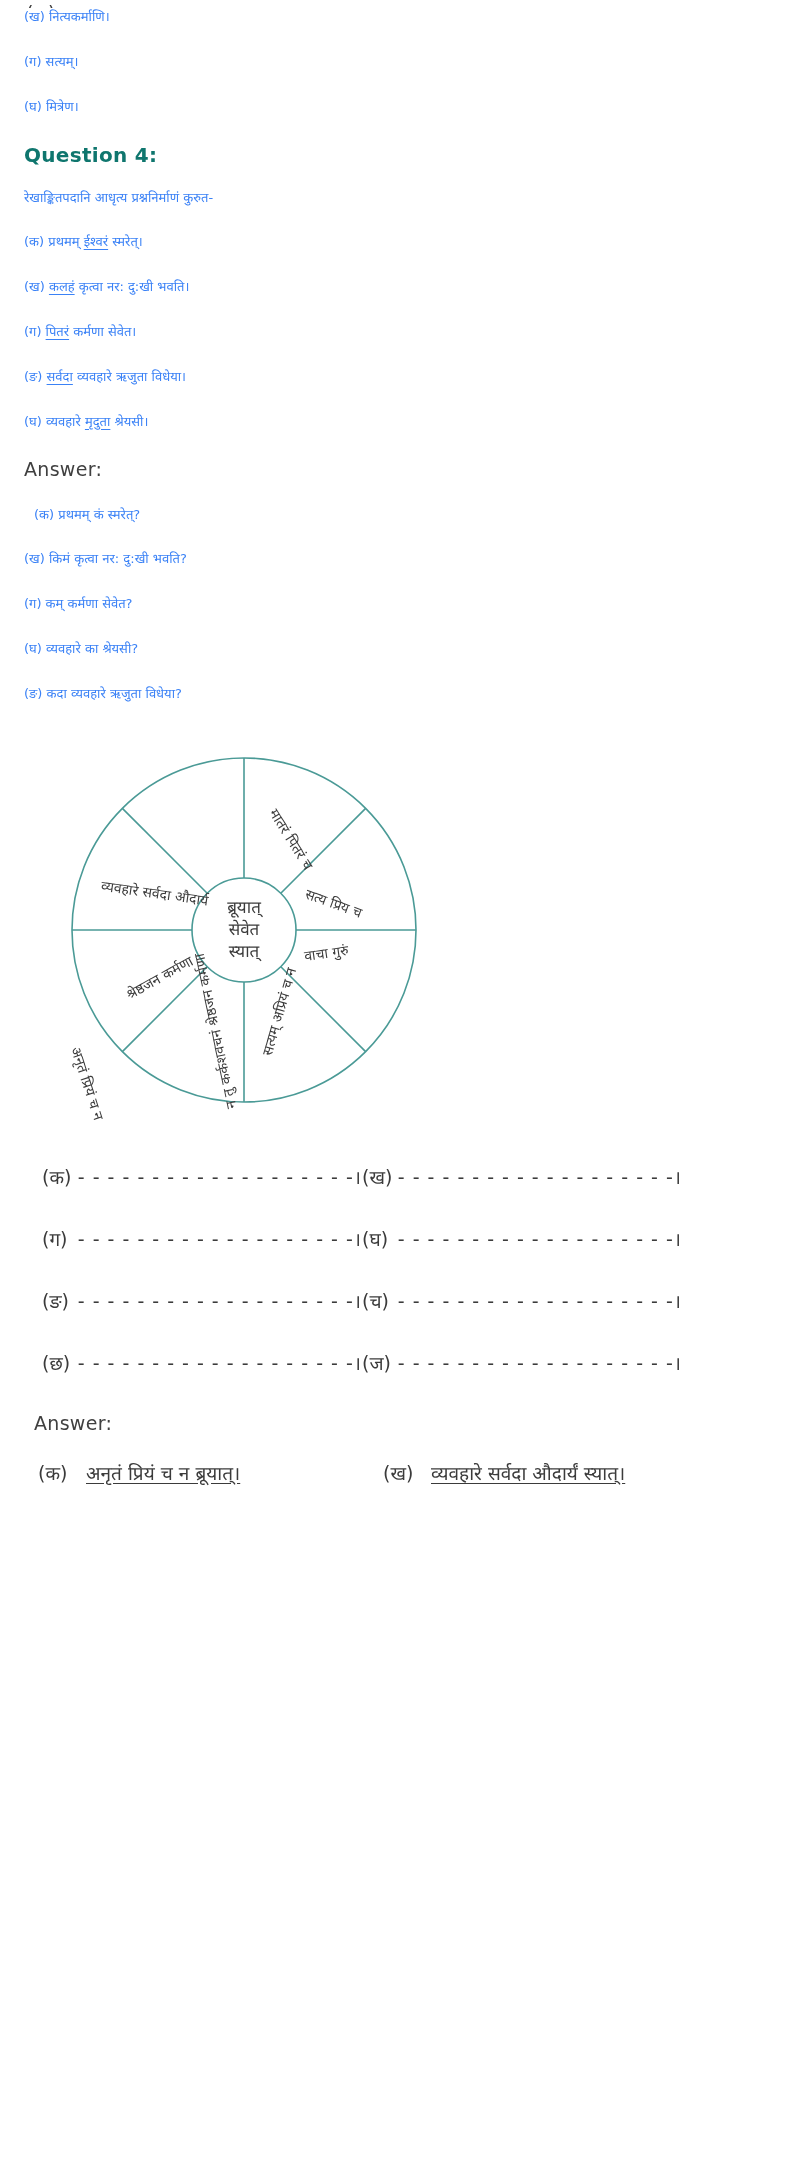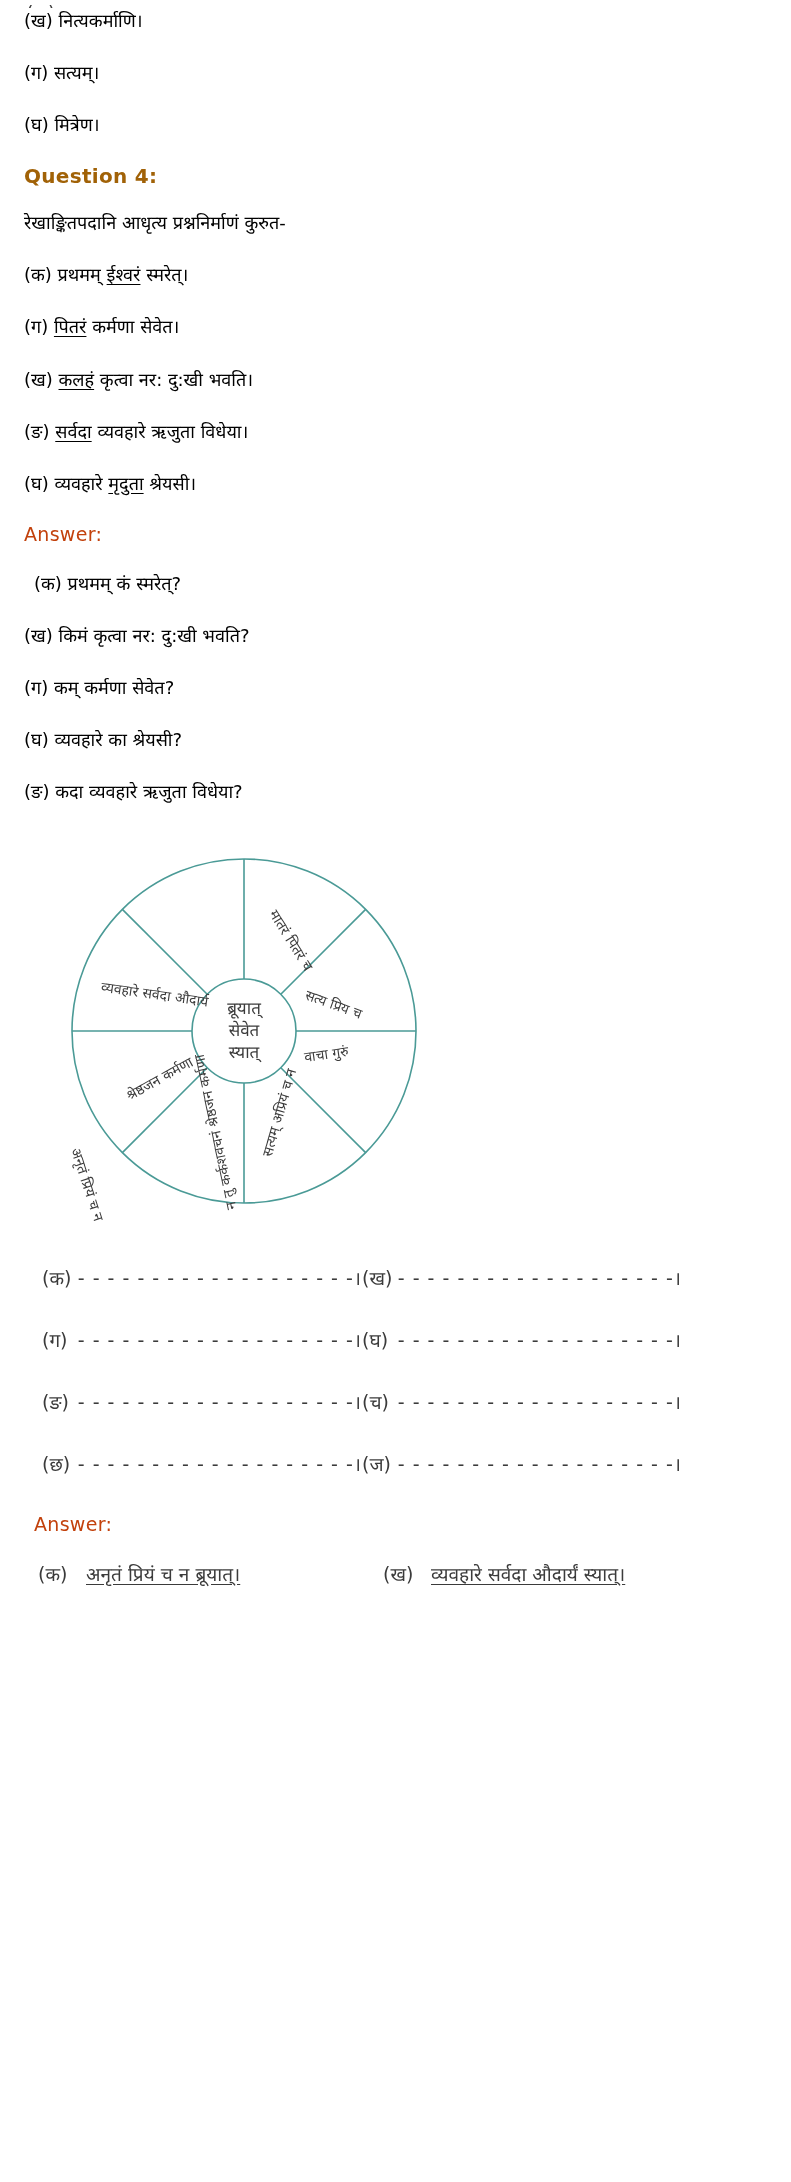--- a/index.html
+++ b/index.html
@@ -11,37 +11,37 @@
     color: #333333;
     -webkit-font-smoothing: antialiased;
   }
   .page {
     width: 791px;
     min-height: 2182px;
     position: relative;
     padding: 0 24px 0 24px;
   }
   .line {
-    font-size: 18px;
+    font-size: 13px;
     line-height: 1.45;
-    color: #000000;
+    color: #3b82f6;
     margin: 0 0 26px 0;
     font-family: "DejaVu Sans", sans-serif;
   }
   .qhead {
     font-size: 20px;
     font-weight: bold;
-    color: #a16207;
+    color: #0f766e;
     margin: 4px 0 22px 0;
     letter-spacing: .3px;
     font-family: "DejaVu Sans", sans-serif;
   }
   .answer-label {
     font-size: 19px;
-    color: #c2410c;
+    color: #404040;
     margin: 0 0 26px 0;
     letter-spacing: .3px;
   }
   .u { text-decoration: underline; text-underline-offset: 3px; }
   .indent { padding-left: 10px; margin-top: 16px; }
   .topclip {
     height: 8px;
     overflow: hidden;
     color: #3b3b3b;
     font-size: 19px;
@@ -115,26 +115,26 @@
   <p class="line">(घ) मित्रेण।</p>
 
   <h3 class="qhead">Question 4:</h3>
   <p class="line">रेखाङ्कितपदानि आधृत्य प्रश्ननिर्माणं कुरुत-</p>
 
   <p class="line">
     <span>(क)</span>
     <span>प्रथमम् </span><span class="u">ईश्वरं</span><span> स्मरेत्।</span>
   </p>
   <p class="line">
+    <span>(ख)</span>
+    <span></span><span class="u">कलहं</span><span> कृत्वा नर: दु:खी भवति।</span>
+  </p>
+  <p class="line">
     <span>(ग)</span>
     <span></span><span class="u">पितरं</span><span> कर्मणा सेवेत।</span>
-  </p>
-  <p class="line">
-    <span>(ख)</span>
-    <span></span><span class="u">कलहं</span><span> कृत्वा नर: दु:खी भवति।</span>
   </p>
   <p class="line">
     <span>(ङ)</span>
     <span></span><span class="u">सर्वदा</span><span> व्यवहारे ऋजुता विधेया।</span>
   </p>
   <p class="line">
     <span>(घ)</span>
     <span>व्यवहारे </span><span class="u">मृदुता</span><span> श्रेयसी।</span>
   </p>
 

